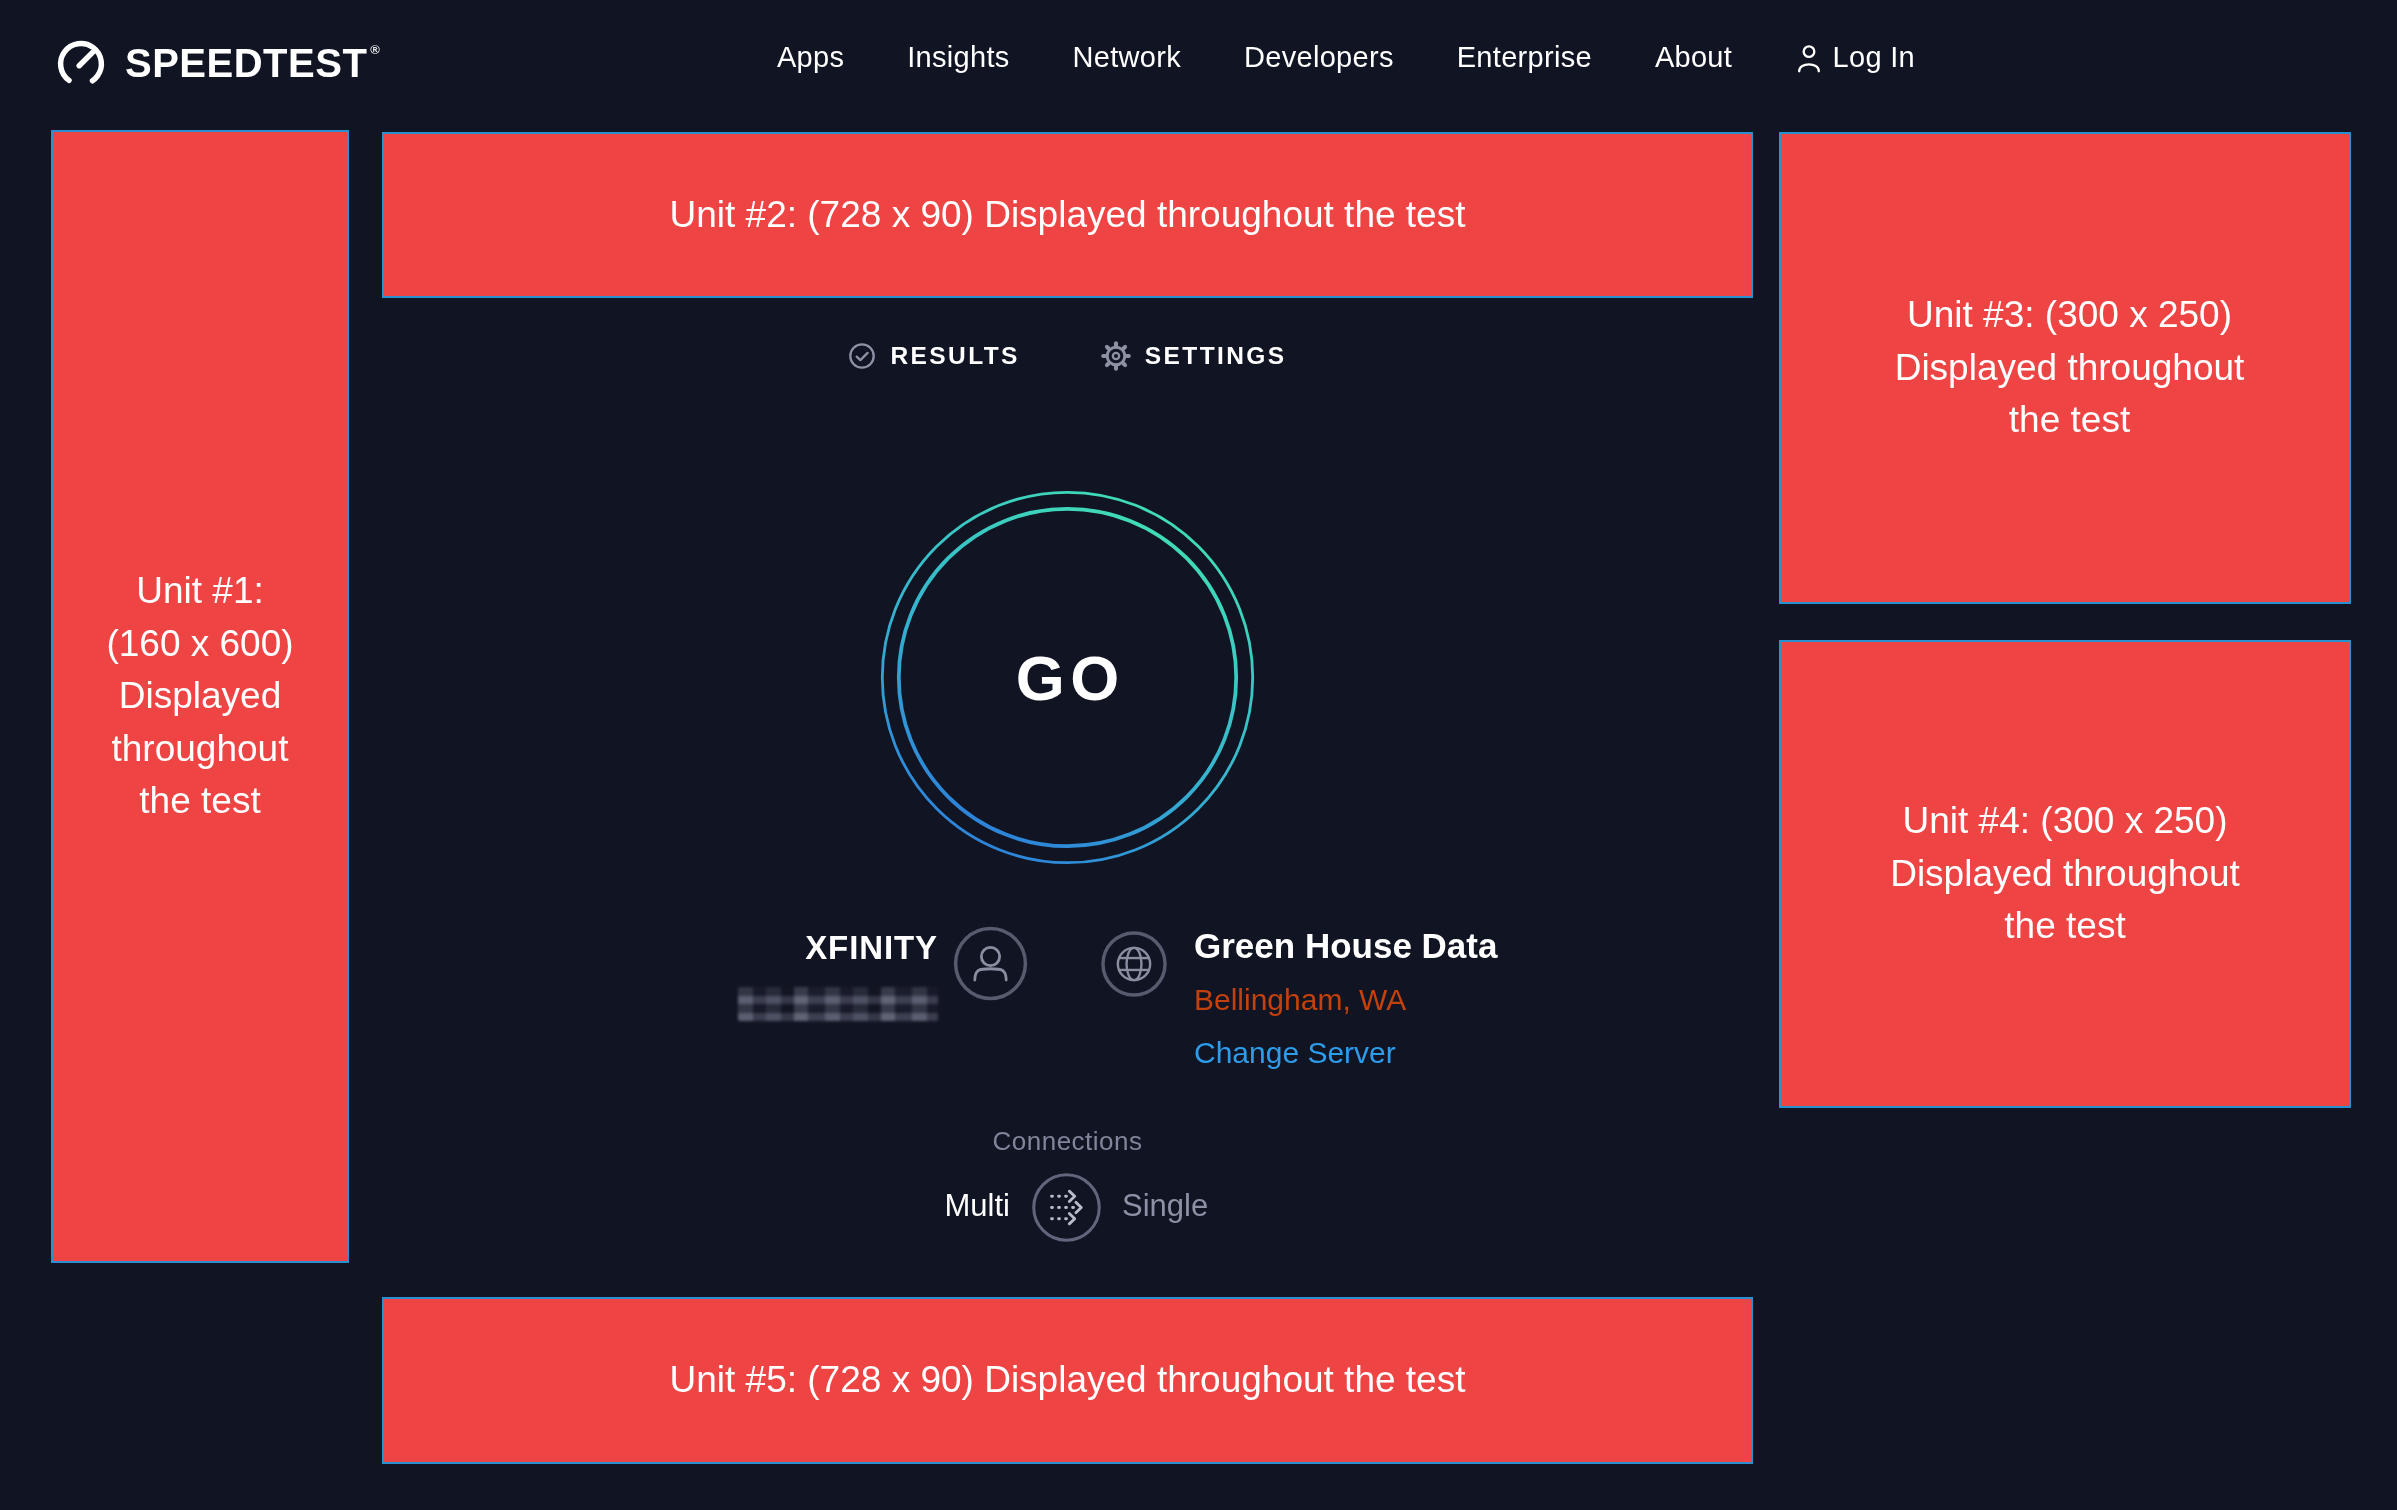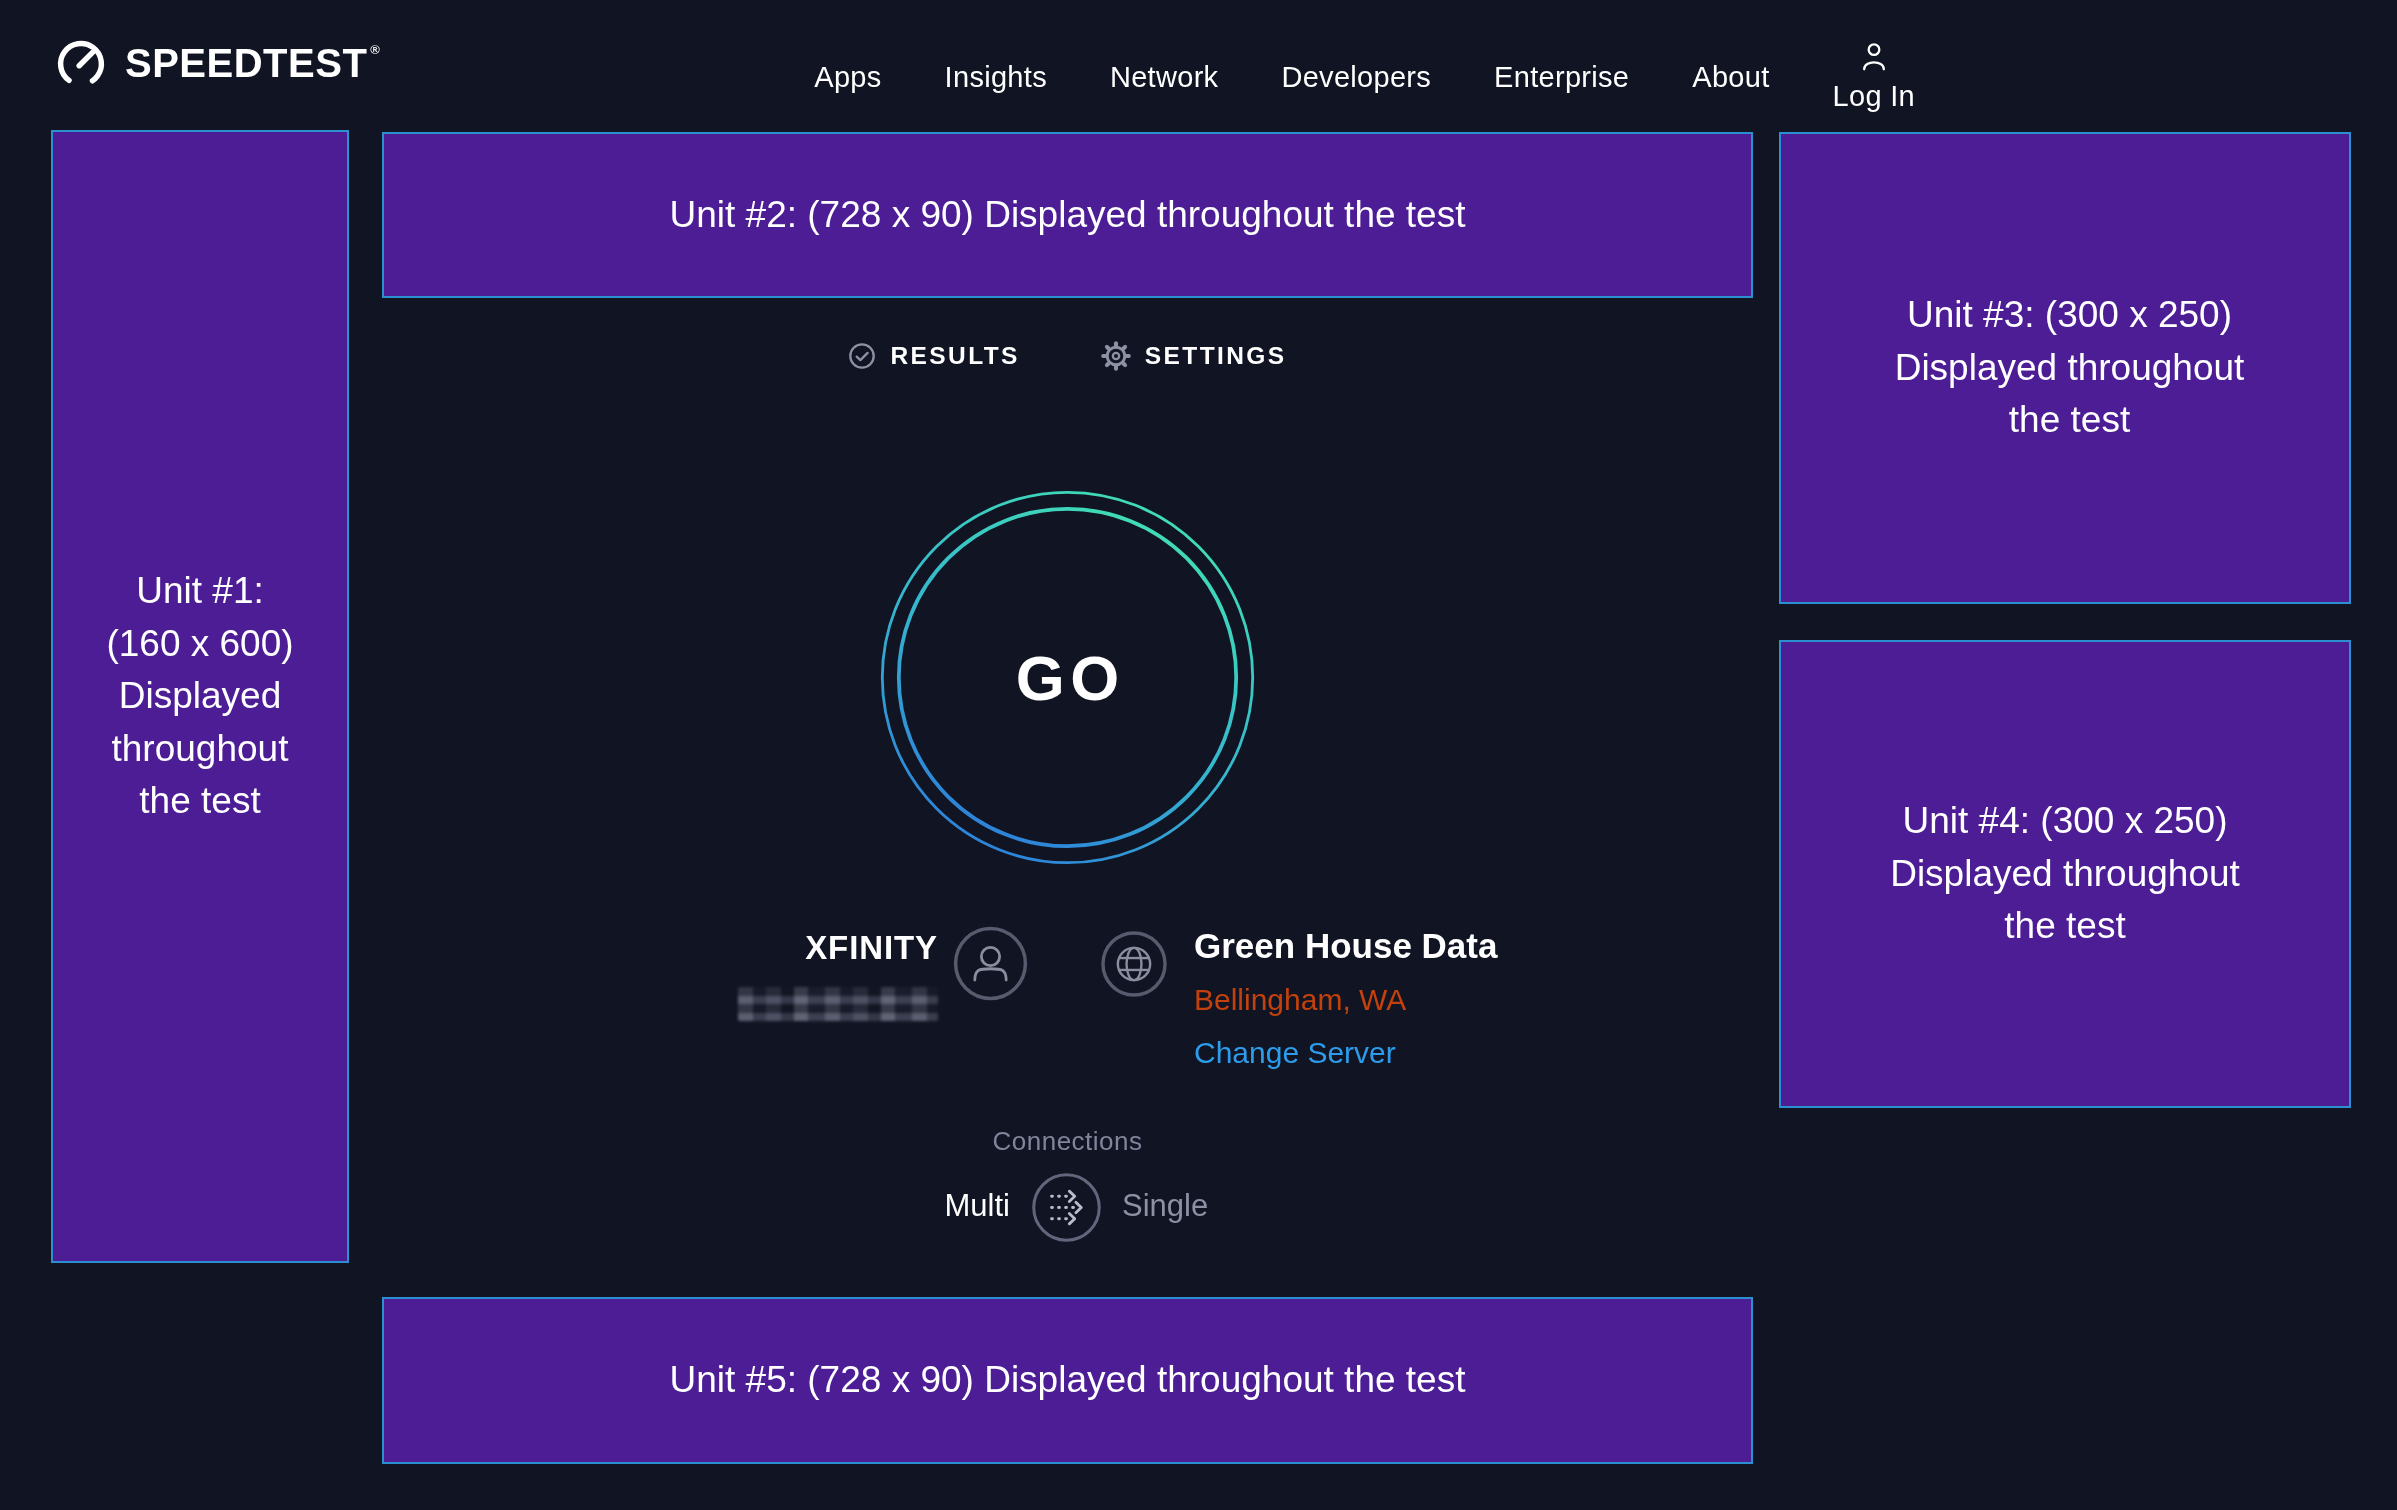--- a/index.html
+++ b/index.html
@@ -12,26 +12,26 @@
     position:relative;
   }
   .stage { position:absolute; inset:0; width:1994px; height:1510px;text-decoration:underline; }
 
   
   .logo { position:absolute; left:52px; top:34px; display:flex; align-items:center; gap:15px; cursor:pointer; }
   .logo-text { font-size:40px; font-weight:700; letter-spacing:0.5px; color:#fff; display:flex; align-items:flex-start; }
   .logo-mark { font-size:13px; margin-top:1.9px; margin-left:2.8px; opacity:.9; }
   .nav { position:absolute; right:79px; top:41px; display:flex; align-items:center; gap:63px; }
   .nav-item { font-size:29px; color:#ffffff; letter-spacing:0.3px; cursor:pointer; white-space:nowrap; }
-  .login { display:flex; align-items:center; gap:9.4px; cursor:pointer;flex-direction:column; }
+  .login { display:flex; align-items:center; gap:9.4px; cursor:pointer; }
 
   
   .ad {
     position:absolute;
-    background:#4c1d95;
+    background:#ef4444;
     border:2.8px solid #2b8fd0;
     display:flex; align-items:center; justify-content:center;
     text-align:center;
     font-size:37px; line-height:1.42; color:#ffffff;
     white-space:pre-line;
     cursor:pointer;
   }
   #ad1 { left:51px;   top:130px;  width:298px;  height:1133px; }
   #ad2 { left:382px;  top:132px;  width:1371px; height:166px;  }
   #ad3 { left:1779px; top:132px;  width:572px;  height:472px;padding-left:9px;  }

